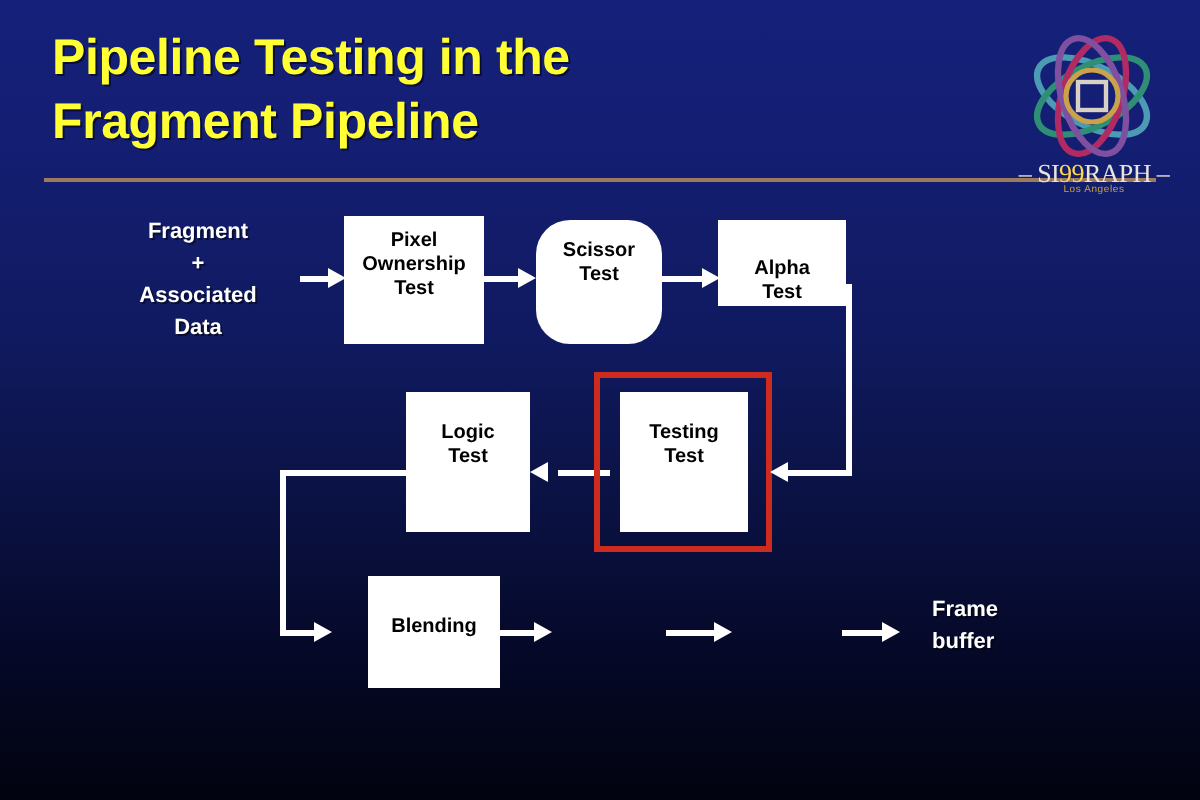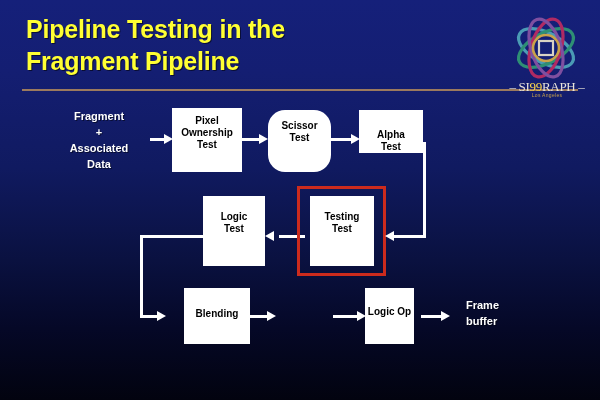--- a/index.html
+++ b/index.html
@@ -261,18 +261,15 @@
         <span>Logic</span><br>
         <span>Test</span>
       </span>
     </div>
 
     <div class="node" style="left:184px; top:288px; width:66px; height:56px; padding-top:20px;">
       <span>Blending</span>
     </div>
 
 
-    <div class="node" style="left:365px; top:288px; width:49px; height:56px; padding-top:18px; overflow:visible;">
-      <span style="position:relative; left:0;">Logic Op</span>
-    </div>
 
   </div>
 </div>
 
 </body></html>

